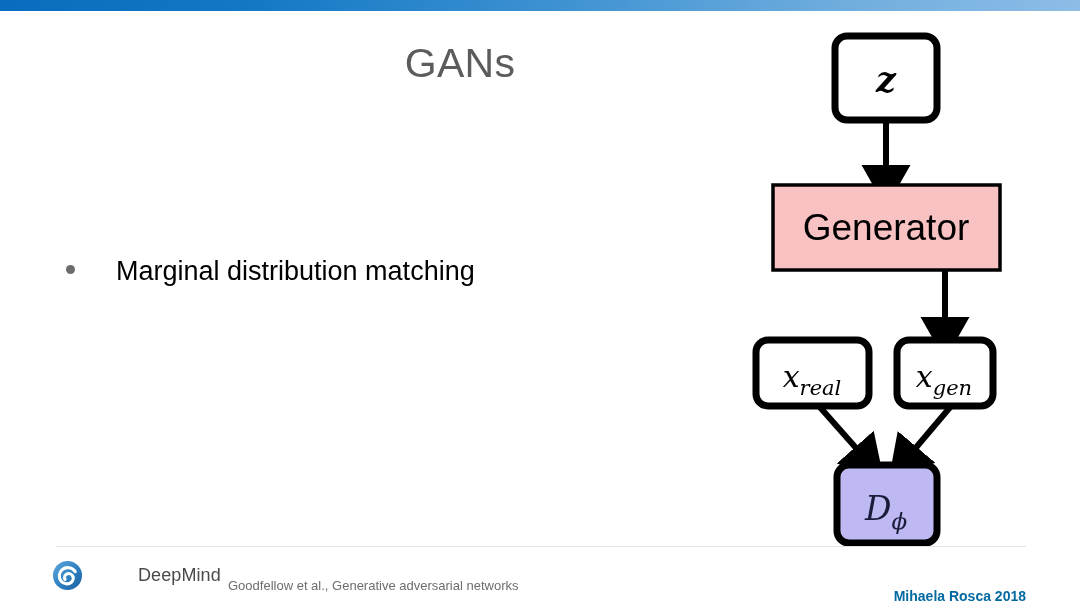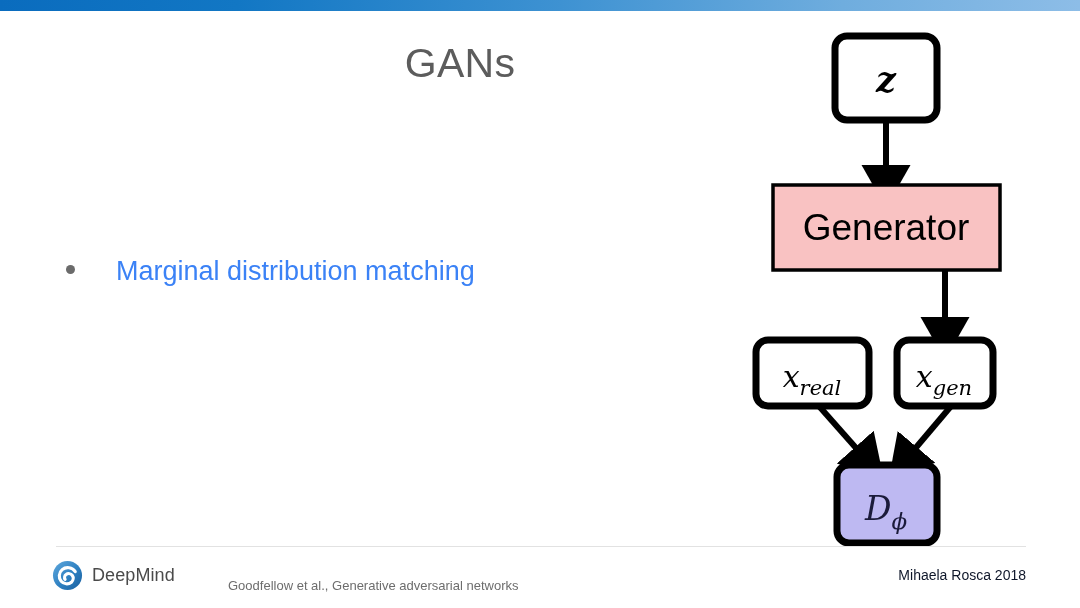--- a/index.html
+++ b/index.html
@@ -49,62 +49,62 @@
     width:9px; height:9px;
     border-radius:50%;
     background:#6b6b6b;
     margin-top:13px;
     flex:0 0 auto;
   }
   .bullet-text {
     margin-left:41px;
     font-size:27px;
     line-height:38px;
-    color:#3b82f6;
+    color:#000000;
     font-weight:400;
     white-space:nowrap;
   }
 
   
   #diagram {
     position:absolute; left:730px; top:20px;
     width:330px; height:530px;
   }
   #diagram svg { display:block; }
 
   
   #divider {
     position:absolute; left:56px; top:546px;
     width:970px; height:1px;
     background:#e2e2e2;
   }
   #footer-left {
     position:absolute; left:52px; top:560px;
-    display:flex; align-items:center;
+    display:flex; align-items:center;gap:46px;
   }
   #dm-logo { width:31px; height:31px; flex:0 0 auto; }
   #dm-name {
     margin-left:9px;
     font-size:18px;
     color:#4a4a4a;
     font-weight:400;
     letter-spacing:0.1px;
   }
   #citation {
     position:absolute; left:228px; top:578px;
     font-size:13px;
     color:#6d6d6d;
     font-weight:400;
     white-space:nowrap;
   }
   #credit {
-    position:absolute; right:54px; top:567px;
+    position:absolute; right:54px; top:588px;
     font-size:14px;
-    color:#0f172a;
-    font-weight:400;
+    color:#0369a1;
+    font-weight:700;
     white-space:nowrap;
   }
 
   
 </style>
 </head>
 <body>
 
 <div id="slide">
 

